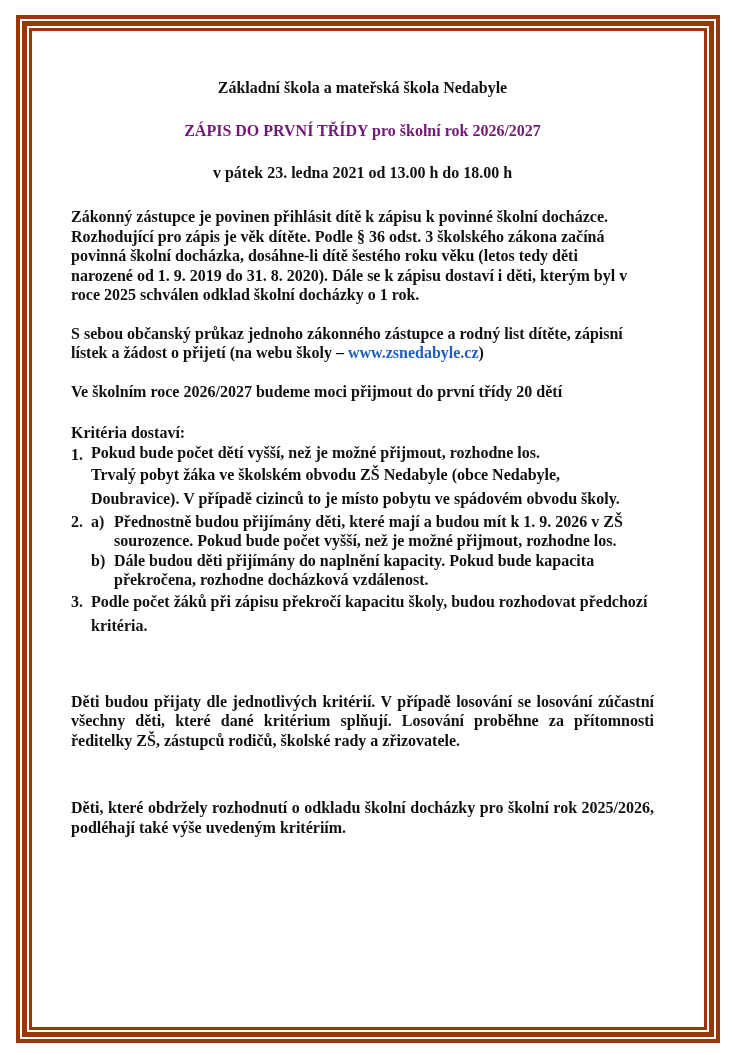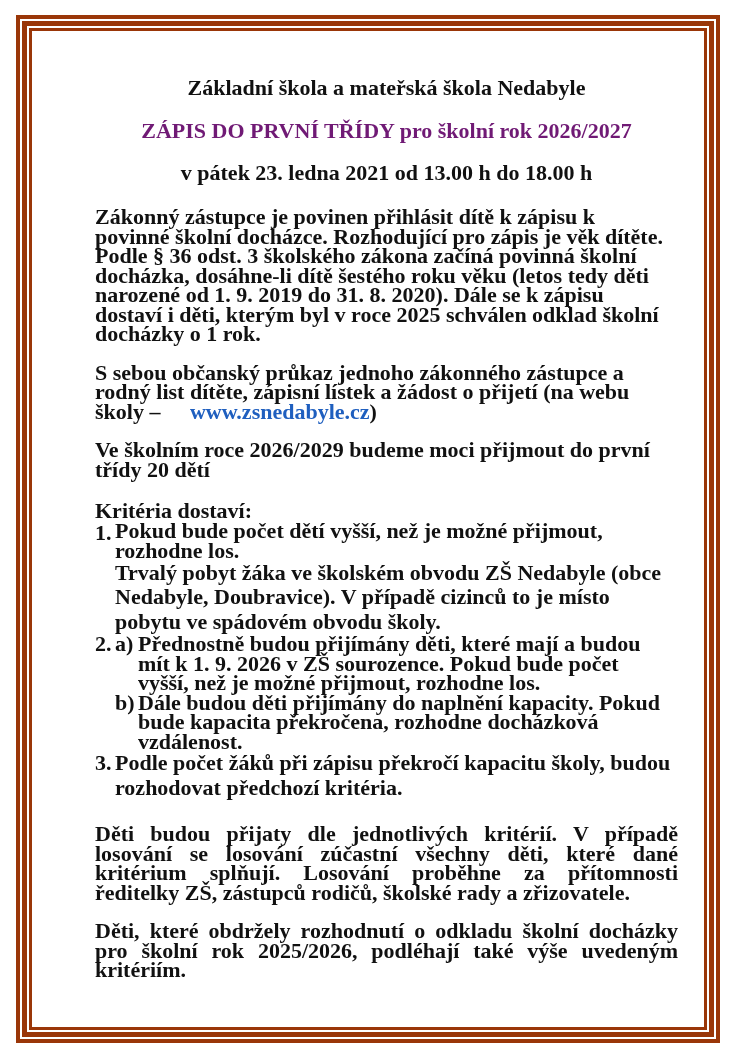--- a/index.html
+++ b/index.html
@@ -2,31 +2,31 @@
 <html><head>
 <meta charset="utf-8">
 <style>
   html, body { margin:0; padding:0; background:#ffffff; }
   body { width:732px; height:1055px; position:relative; overflow:hidden; }
   .frame { position:absolute; box-sizing:border-box; }
   .b1 { left:16px; top:15px; width:704px; height:1028px; border:4px solid #9a3608; }
   .b2 { left:22px; top:21px; width:692px; height:1016px; border:5px solid #9a3608; }
   .b3 { left:29px; top:28px; width:678px; height:1002px; border:3px solid #9a3608; }
   .page {
-    position:absolute; left:95px; top:78px; width:583px;
+    position:absolute; left:71px; top:78px; width:583px;
     font-family:"Liberation Serif", "DejaVu Serif", serif;
-    font-weight:bold; font-size:22px; line-height:19.5px; color:#111111;
+    font-weight:bold; font-size:16px; line-height:19.5px; color:#111111;
   }
   .center { text-align:center; }
   .title { margin:0; height:20px; }
   .red { color:#701a75; }
   .gap { height:22px; }
   p { margin:0; }
-  a.link { color:#1f5fbf; text-decoration:none;margin-left:24px; }
-  .justify { text-align:justify; }
+  a.link { color:#1f5fbf; text-decoration:none; }
+  .justify { text-align:justify;margin-top:29px; }
   .li { display:flex; }
   .num { width:14px; flex:none; }
   .sub { display:flex; padding-left:12px; }
   .subl { width:23px; flex:none; }
   .lh24 { line-height:24.5px; }
 </style>
 </head>
 <body>
 
 <div class="frame b1"></div>
@@ -40,21 +40,21 @@
   <div class="gap" style="height:22px"></div>
   <p class="center title">v pátek 23. ledna 2021 od 13.00 h do 18.00 h</p>
   <div class="gap" style="height:24px"></div>
 
   <p style="width:572px">Zákonný zástupce je povinen přihlásit dítě k zápisu k povinné školní docházce. Rozhodující pro zápis je věk dítěte. Podle § 36 odst. 3 školského zákona začíná povinná školní docházka, dosáhne-li dítě šestého roku věku (letos tedy děti narozené od 1. 9. 2019 do 31. 8. 2020). Dále se k zápisu dostaví i děti, kterým byl v roce 2025 schválen odklad školní docházky o 1 rok.</p>
   <div class="gap" style="height:19px"></div>
 
   <p style="width:572px"><span>S sebou občanský průkaz jednoho zákonného zástupce a rodný list dítěte, zápisní lístek a žádost o přijetí (na webu školy – </span><a class="link">www.zsnedabyle.cz</a><span>)</span></p>
   <div class="gap" style="height:19px"></div>
 
-  <p>Ve školním roce 2026/2029 budeme moci přijmout do první třídy 20 dětí</p>
+  <p>Ve školním roce 2026/2027 budeme moci přijmout do první třídy 20 dětí</p>
   <div class="gap" style="height:22px"></div>
 
   <p>Kritéria dostaví:</p>
 
   <div class="li lh24">
     <span class="num">1.</span>
     <div style="padding-left:6px; width:560px">
       <p style="line-height:20px">Pokud bude počet dětí vyšší, než je možné přijmout, rozhodne los.</p>
       <p>Trvalý pobyt žáka ve školském obvodu ZŠ Nedabyle (obce Nedabyle, Doubravice). V případě cizinců to je místo pobytu ve spádovém obvodu školy.</p>
     </div>

